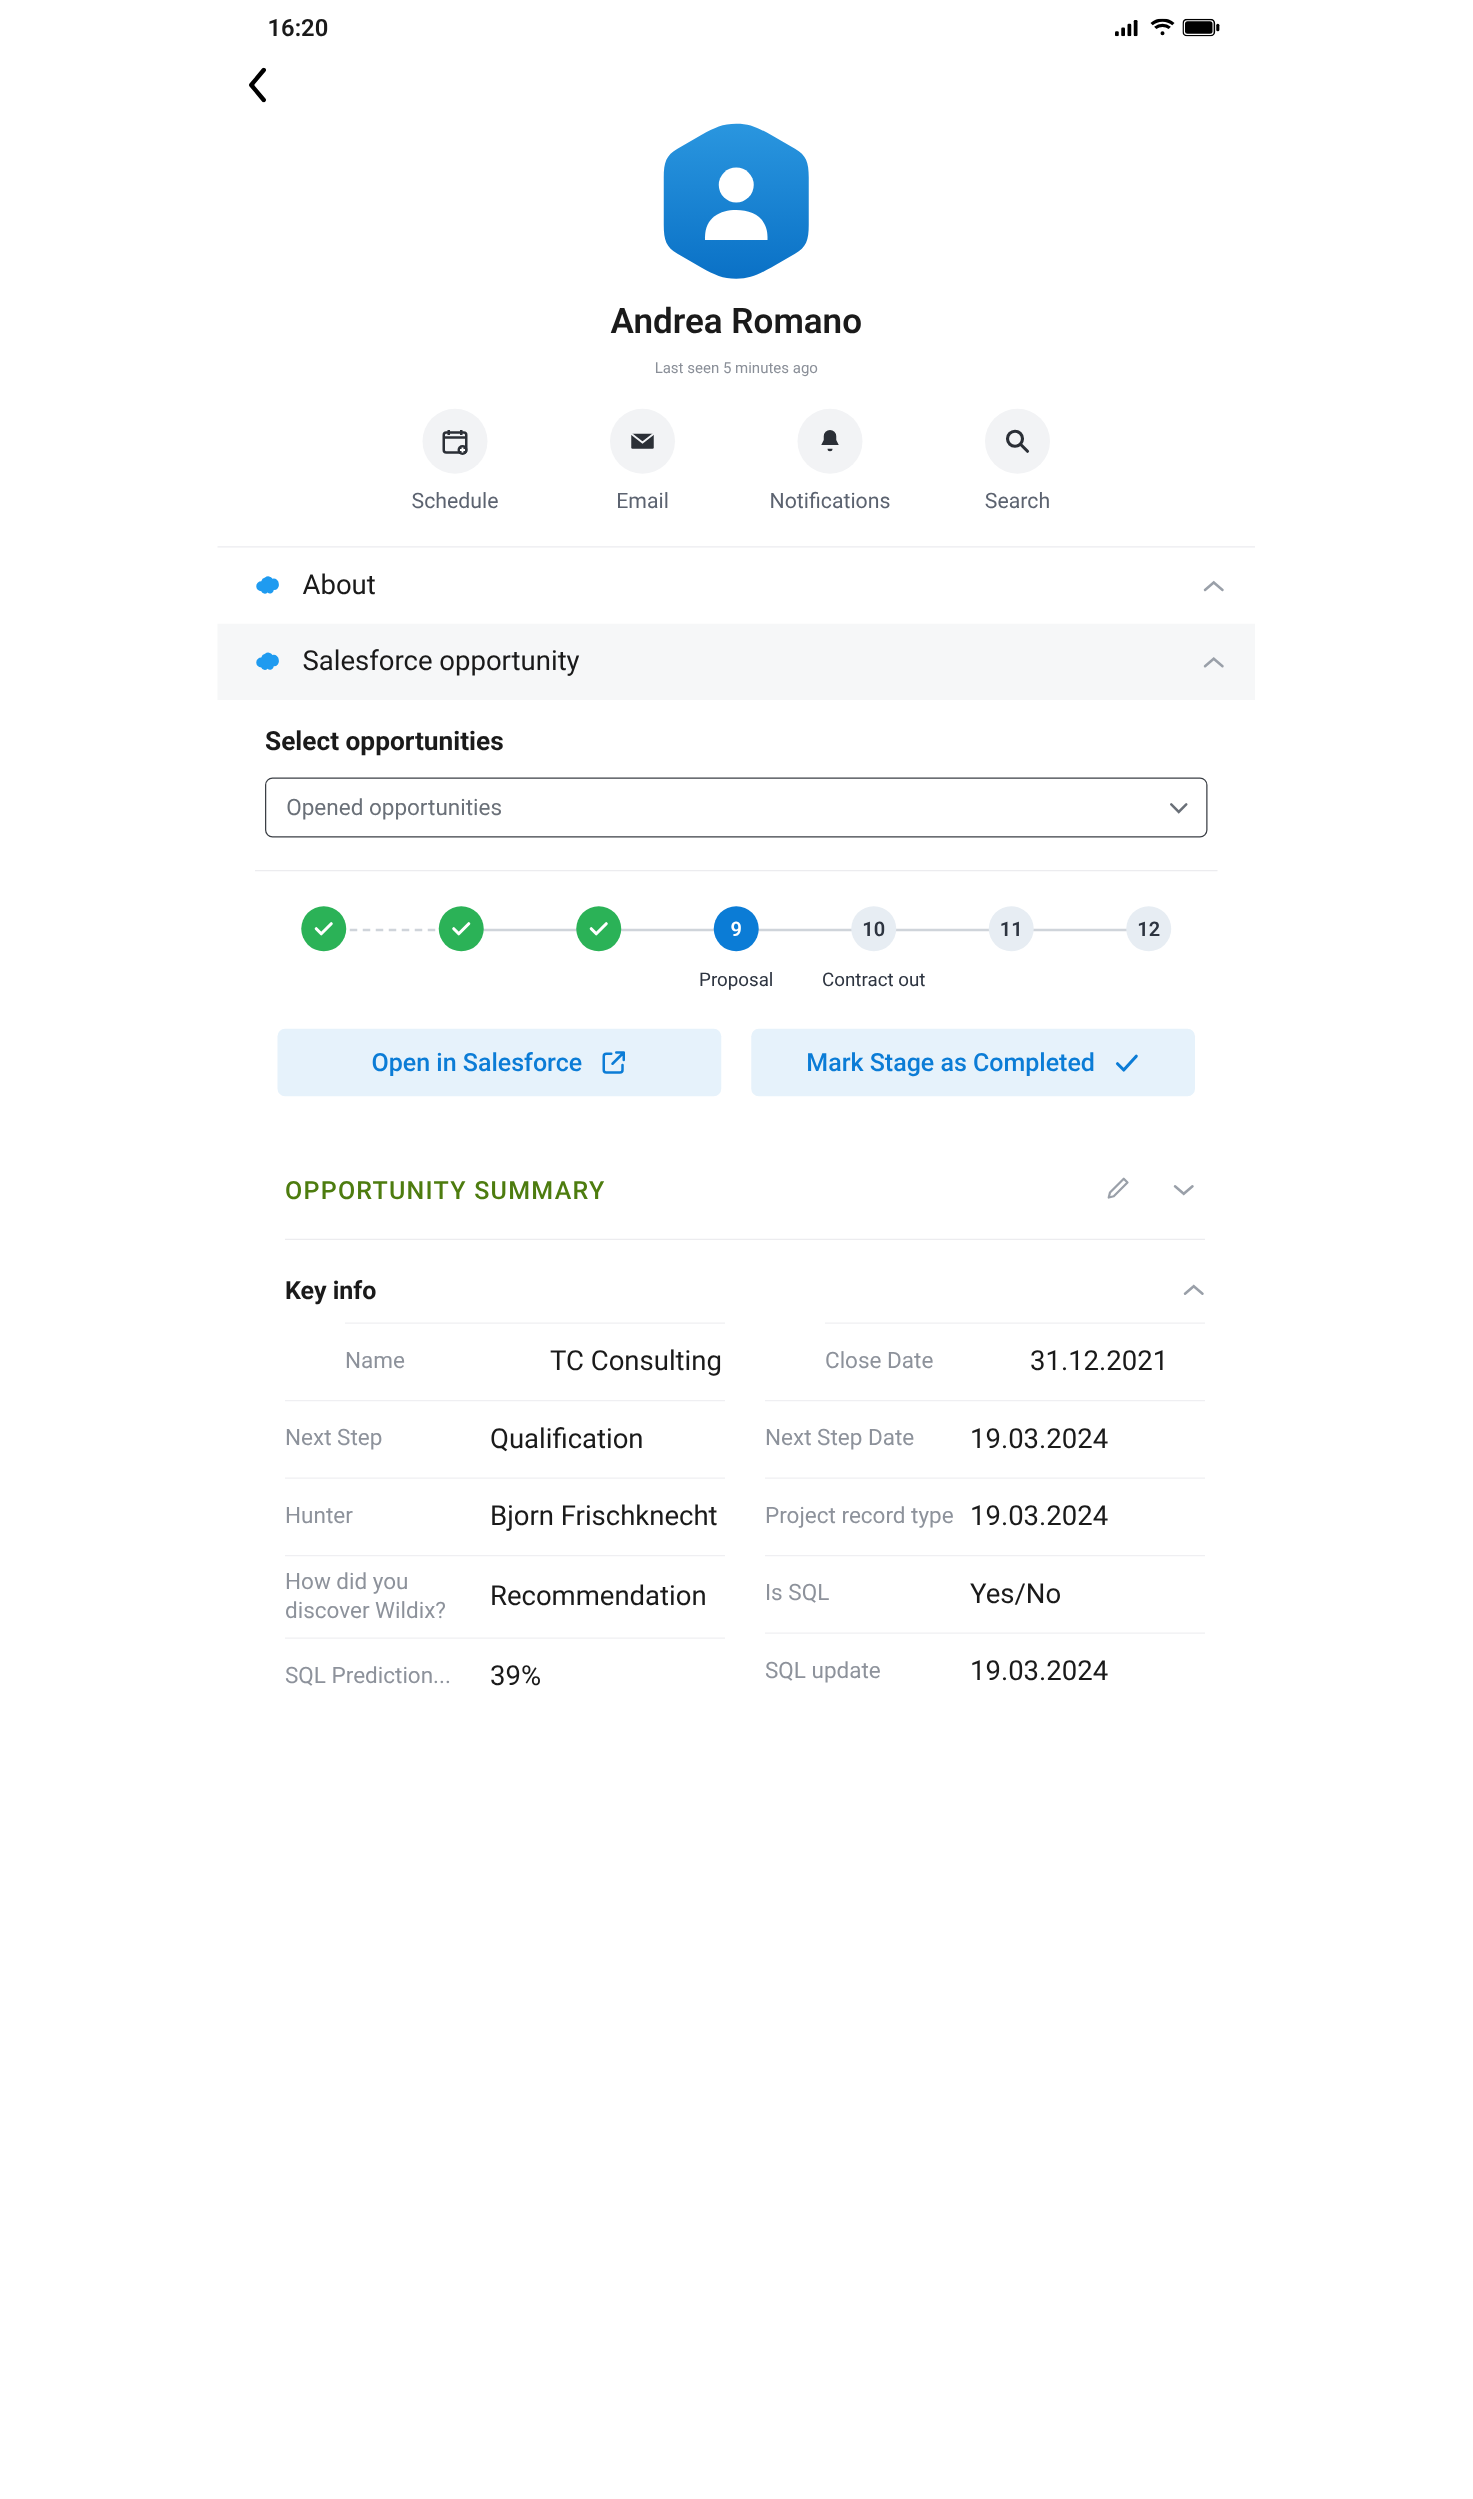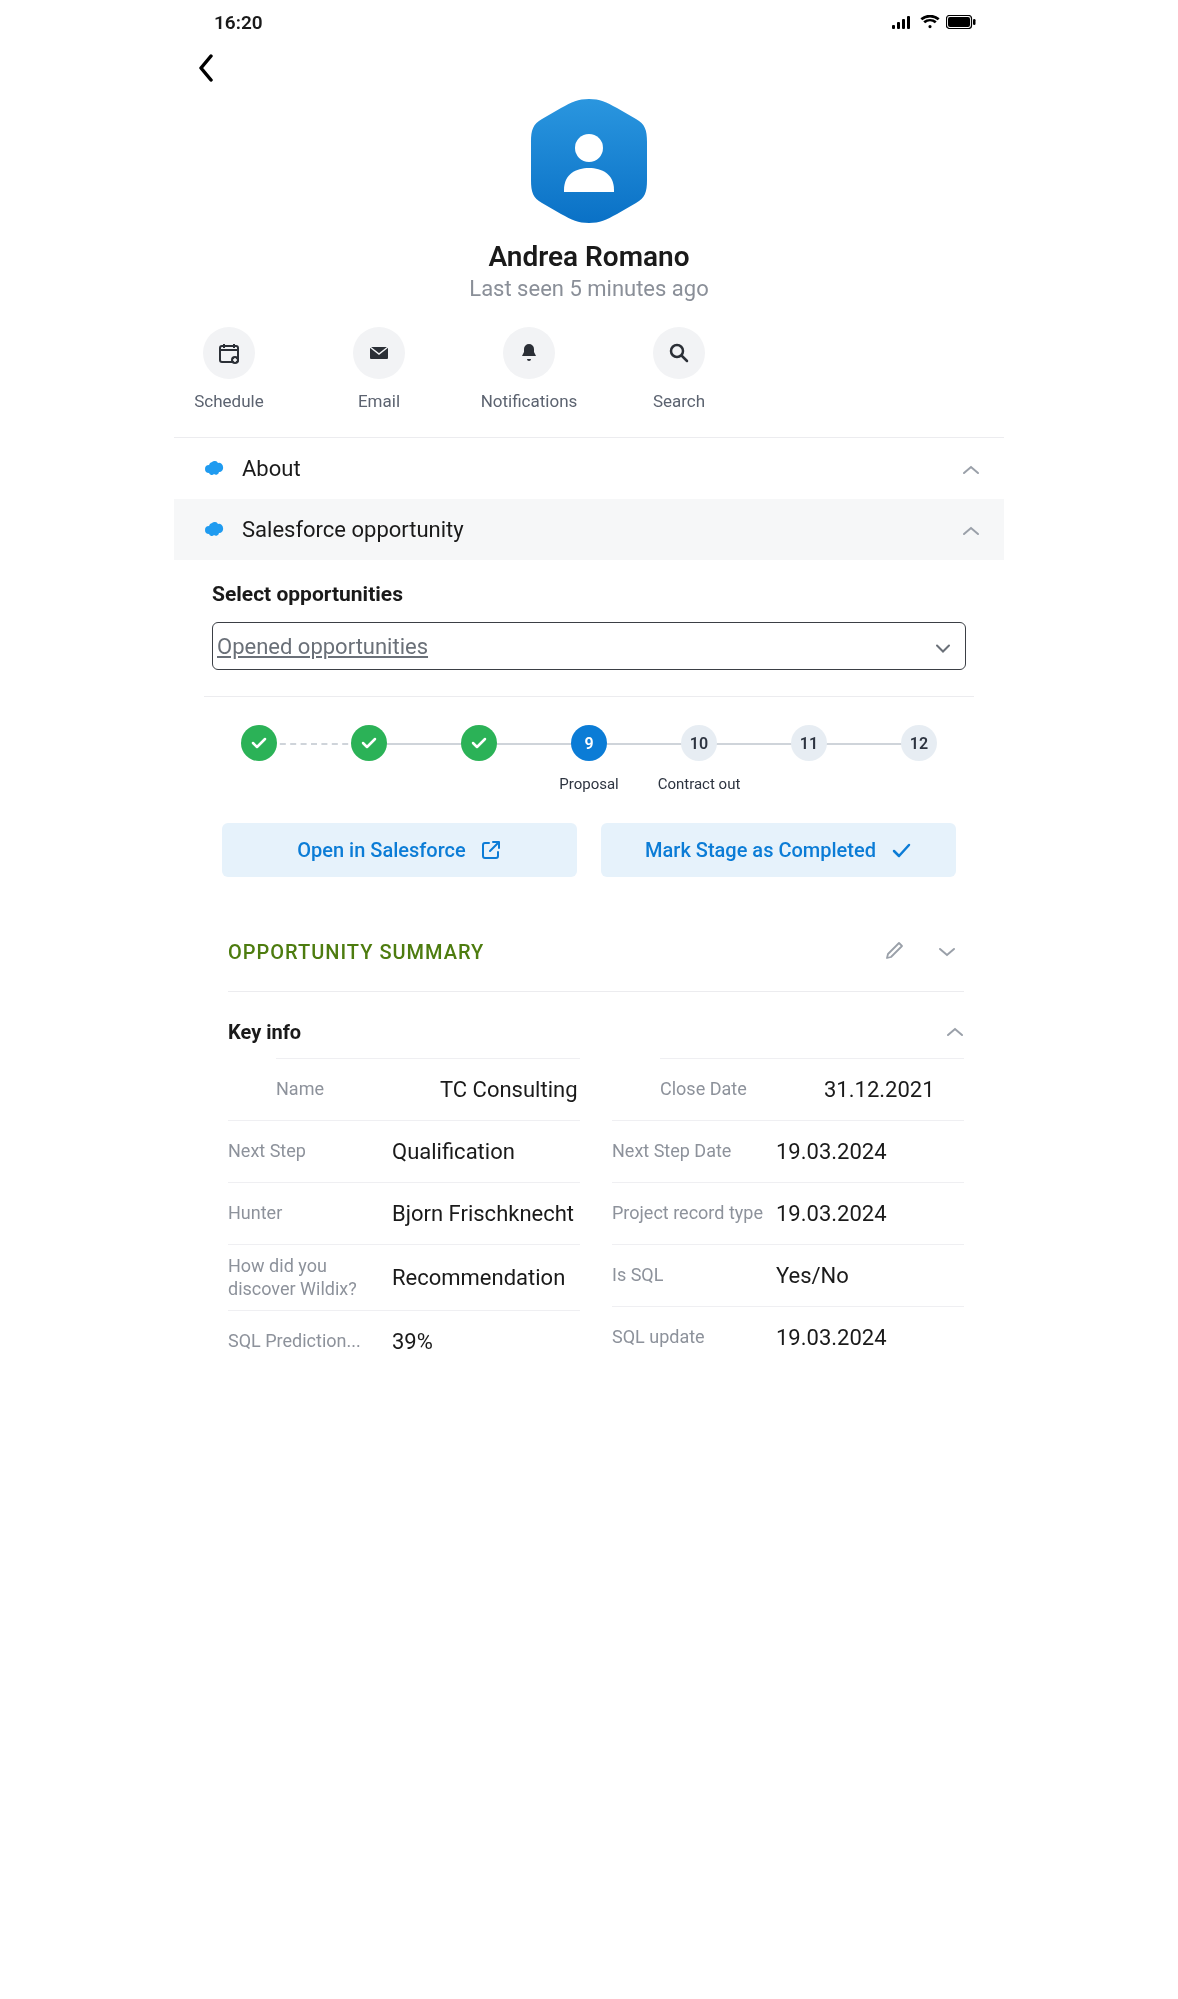--- a/index.html
+++ b/index.html
@@ -32,23 +32,23 @@
   .status-right svg { display:block; }
   .back-row { height:48px; display:flex; align-items:center; padding-left:12px; }
   .back-btn { width:40px; height:40px; display:flex; align-items:center; justify-content:center; cursor:pointer; }
 
   .profile { text-align:center; padding-top:4px; }
   .avatar {
     width:122px; height:130px; margin:0 auto;
     display:flex; align-items:center; justify-content:center;
   }
   .name { font-size:28px; font-weight:600; margin-top:14px; }
-  .last-seen { color:#8a8f98; font-size:22px; margin-top:3px; }
-
-  .action-row { margin-top:26px; display:flex; gap:40px; }
+  .last-seen { color:#8a8f98; font-size:12px; margin-top:14px; }
+
+  .action-row { margin-top:26px; display:flex; justify-content:center; gap:40px; }
   .action { width:110px; display:flex; flex-direction:column; align-items:center; gap:12px; }
   .action .circle {
     width:52px; height:52px; border-radius:50%;
     background:#f2f3f5; display:flex; align-items:center; justify-content:center;
   }
   .action .label { font-size:17px; color:#5c6370; }
 
   .divider { height:1px; background:#ececef; margin:26px 0 0 0; }
   .acc-row {
     display:flex; align-items:center; gap:14px;
@@ -61,25 +61,24 @@
 
   .selectors { display:flex; gap:28px; padding:22px 38px 26px;justify-content:center; }
   .selector { flex:1; }
   .selector .sl-label { font-weight:700; font-size:21px; margin-bottom:16px; }
   .select-box {
     position:relative;
     border:1.5px solid #3b3f45;
     border-radius:6px;
     height:48px;
     display:flex; align-items:center;
-    padding:0 4px;
-    font-size:22px;
+    padding:0 16px;
+    font-size:18px;
     color:#6a7078;
     cursor:pointer;
-    text-decoration:underline;
   }
   .select-box .sel-chevron { position:absolute; right:14px; top:50%; transform:translateY(-50%); color:#6a7078; }
 
   .thin-divider { height:1px; background:#ececef; margin:0 30px; }
 
   .stages { display:flex; align-items:flex-start; padding:28px 30px 22px; gap:0; }
   .stage-cell { flex:1; display:flex; flex-direction:column; align-items:center; position:relative; }
   .stage-dot {
     width:36px; height:36px; border-radius:50%;
     display:flex; align-items:center; justify-content:center;

